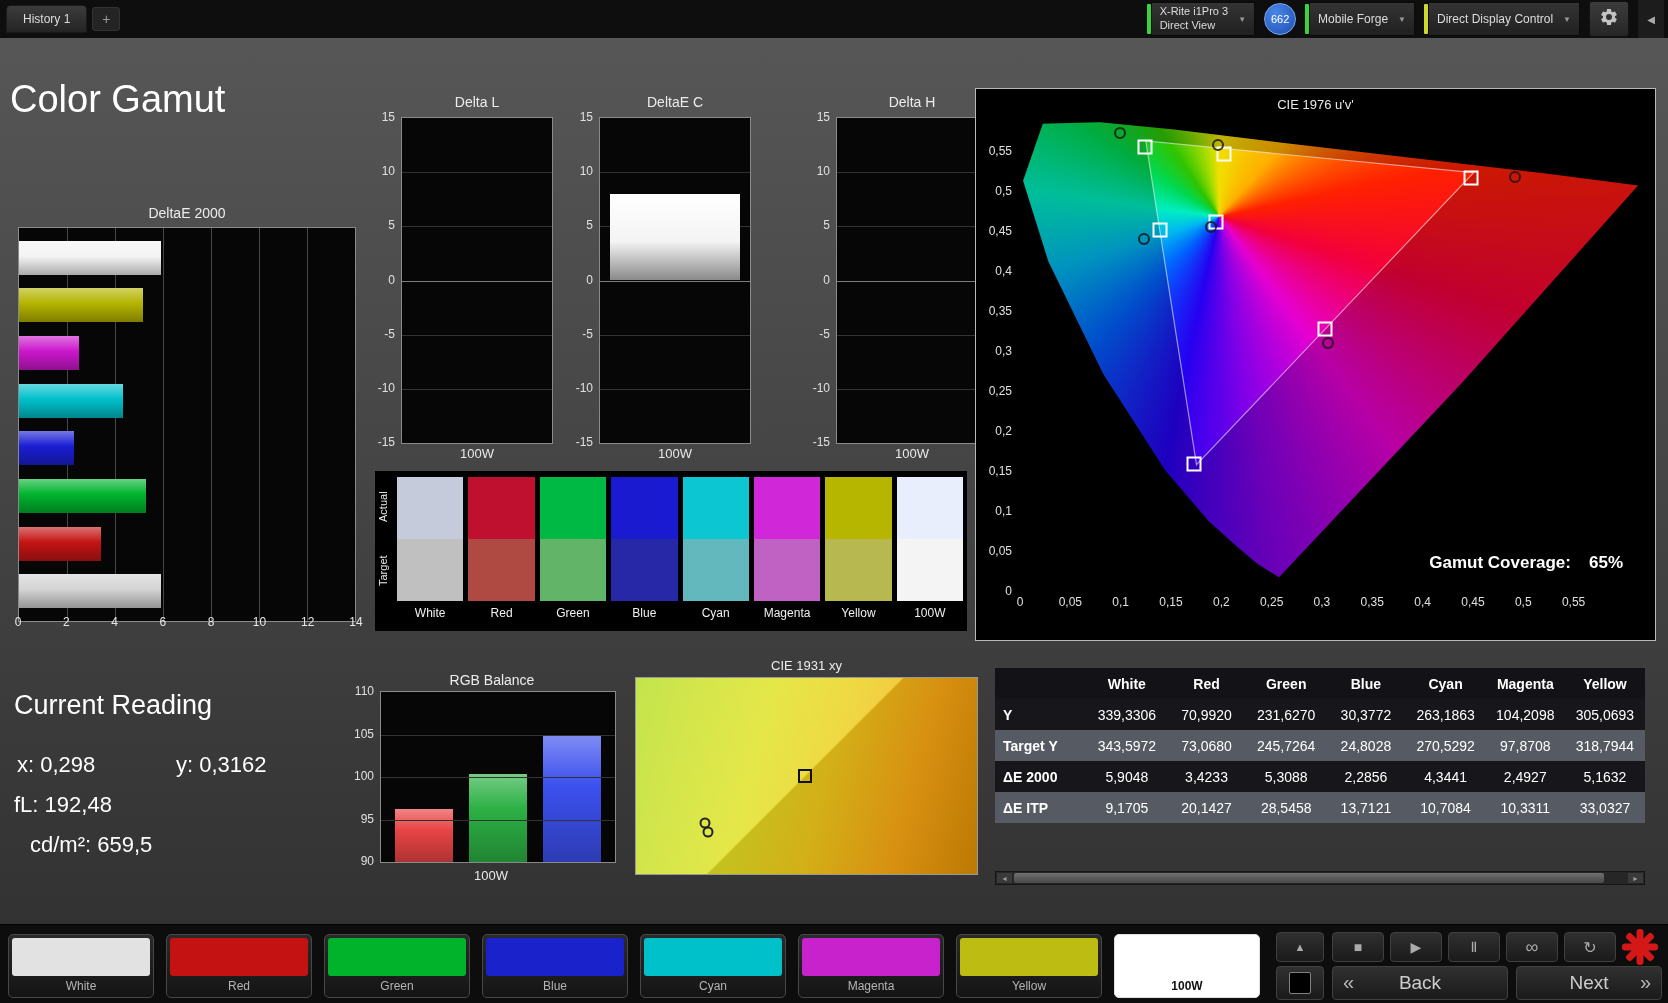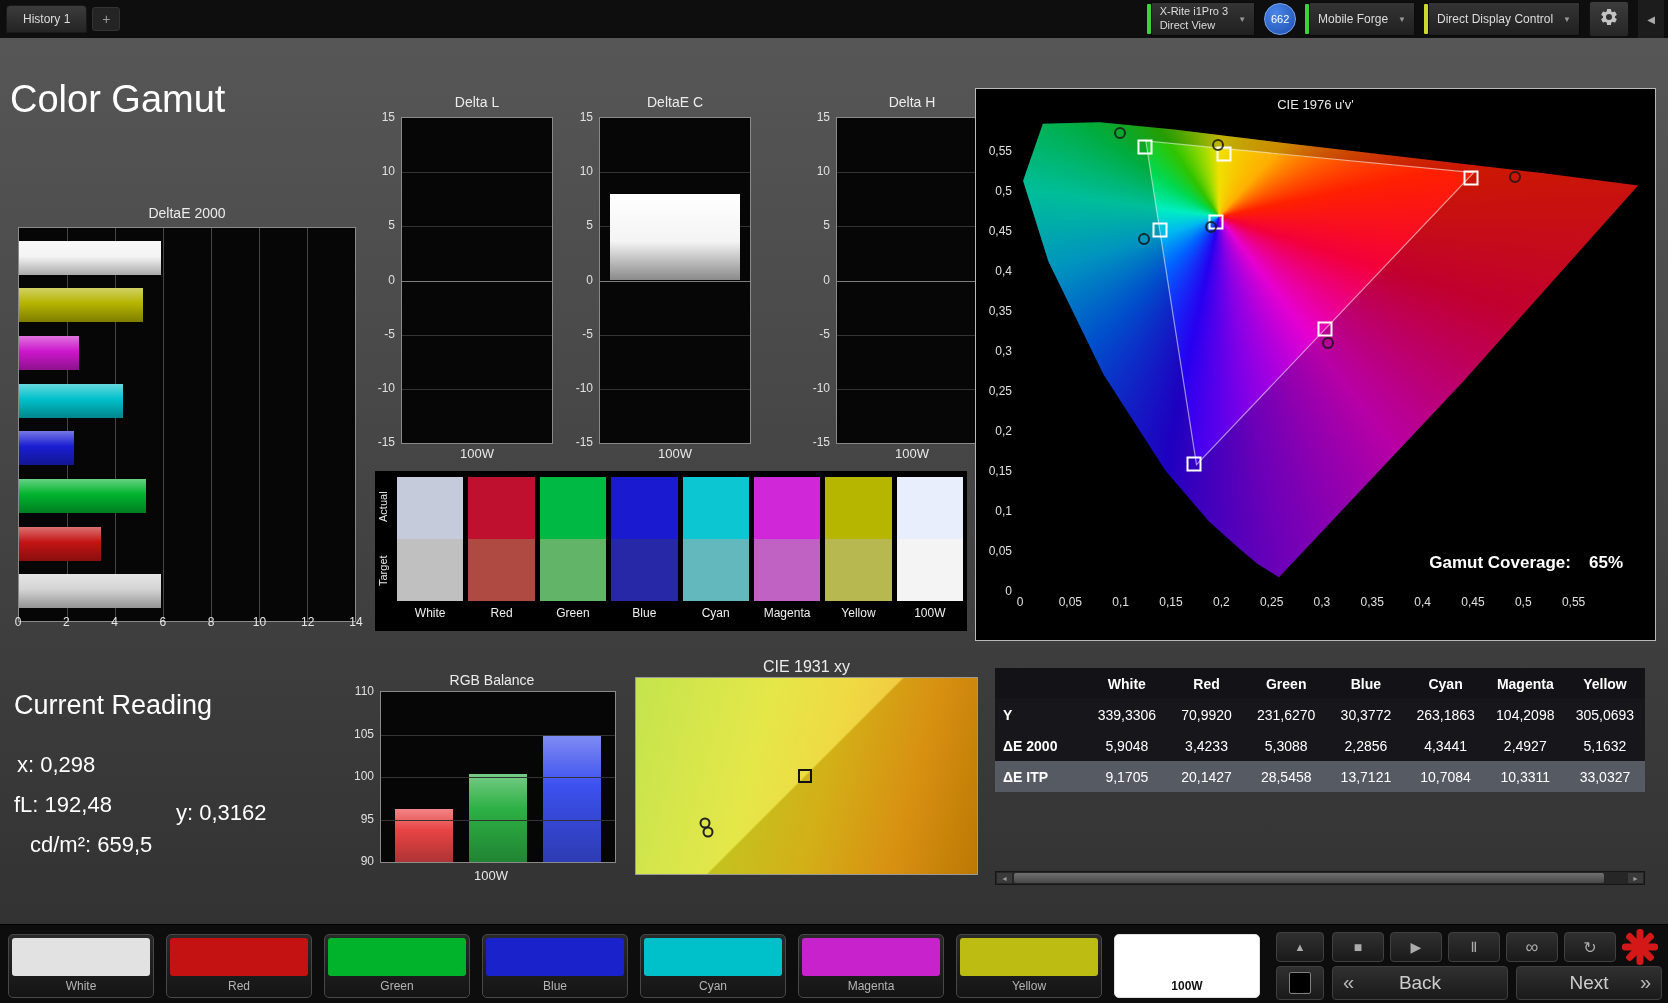--- a/index.html
+++ b/index.html
@@ -84,36 +84,36 @@
   .uv-circle{position:absolute;width:8px;height:8px;border:2px solid rgba(25,25,25,.85);border-radius:50%;transform:translate(-50%,-50%);}
   #uv-coverage{position:absolute;right:32px;top:464px;color:#fff;font-size:17px;font-weight:bold;}
   #uv-coverage .cov-val{margin-left:18px;}
   #uv-xticks{position:absolute;left:44px;top:506px;width:618px;height:16px;}
   .uvx{position:absolute;transform:translateX(-50%);color:#e0e0e0;font-size:12px;}
 
   
   #cr-title{position:absolute;left:14px;top:690px;font-size:27px;color:#fff;}
   .cr-line{position:absolute;font-size:22px;color:#fff;}
   #cr-x{left:17px;top:752px;}
-  #cr-y{left:176px;top:752px;margin-top:48px;}
+  #cr-y{left:176px;top:752px;}
   #cr-fl{left:14px;top:792px;}
   #cr-cd{left:30px;top:832px;}
 
   
   #rgb-wrap{position:absolute;left:354px;top:672px;width:254px;height:216px;}
   .rgb-title{position:absolute;top:0;left:26px;width:224px;text-align:center;font-size:14px;color:#ececec;}
   #rgb-ylabs{position:absolute;left:0;top:19px;width:22px;height:170px;}
   #rgb-plot{position:absolute;left:26px;top:19px;width:222px;height:170px;background:#060606;border:1px solid #8a8a8a;
        display:flex;align-items:flex-end;justify-content:space-around;padding:0 6px;}
   .rgb-bar{width:58px;background-image:linear-gradient(rgba(255,255,255,.35),rgba(255,255,255,0) 40%,rgba(0,0,0,.25));}
   .rgb-xlabel{position:absolute;left:26px;top:196px;width:222px;text-align:center;font-size:13px;color:#e8e8e8;}
 
   
   #xy-wrap{position:absolute;left:635px;top:658px;width:343px;height:218px;}
-  .xy-title{position:absolute;top:0;width:100%;text-align:center;font-size:16px;color:#ececec;}
+  .xy-title{position:absolute;top:0;width:100%;text-align:center;font-size:13px;color:#ececec;}
   #xy-plot{position:absolute;left:0;top:19px;width:341px;height:196px;border:1px solid #999;
        background:linear-gradient(105deg,#a8d82a,#d8dc24 35%,#e8c81c 55%,#eea214 78%,#cc8604);}
   .xy-overlay{position:absolute;inset:0;background:linear-gradient(135deg,rgba(255,255,150,0.32) 49.5%,rgba(100,50,0,0.16) 50%);}
   .xy-square{position:absolute;width:10px;height:10px;border:2px solid #111;transform:translate(-50%,-50%);}
   .xy-circle{position:absolute;width:7px;height:7px;border:2px solid #222;border-radius:50%;transform:translate(-50%,-50%);}
 
   
   #mtable{position:absolute;left:995px;top:668px;width:650px;height:202px;overflow:hidden;font-size:14px;color:#fff;}
   .trow{display:grid;grid-template-columns:92px repeat(7,79.7px);height:31px;align-items:center;}
   .trow.head{background:#131317;font-weight:bold;}
@@ -486,20 +486,30 @@
       <div class="trow dark">
         <div class="tcell tlabel">Y</div>
         <div class="tcell">339,3306</div>
         <div class="tcell">70,9920</div>
         <div class="tcell">231,6270</div>
         <div class="tcell">30,3772</div>
         <div class="tcell">263,1863</div>
         <div class="tcell">104,2098</div>
         <div class="tcell">305,0693</div>
       </div>
+      <div class="trow light">
+        <div class="tcell tlabel">Target Y</div>
+        <div class="tcell">343,5972</div>
+        <div class="tcell">73,0680</div>
+        <div class="tcell">245,7264</div>
+        <div class="tcell">24,8028</div>
+        <div class="tcell">270,5292</div>
+        <div class="tcell">97,8708</div>
+        <div class="tcell">318,7944</div>
+      </div>
       <div class="trow dark">
         <div class="tcell tlabel">ΔE 2000</div>
         <div class="tcell">5,9048</div>
         <div class="tcell">3,4233</div>
         <div class="tcell">5,3088</div>
         <div class="tcell">2,2856</div>
         <div class="tcell">4,3441</div>
         <div class="tcell">2,4927</div>
         <div class="tcell">5,1632</div>
       </div>

